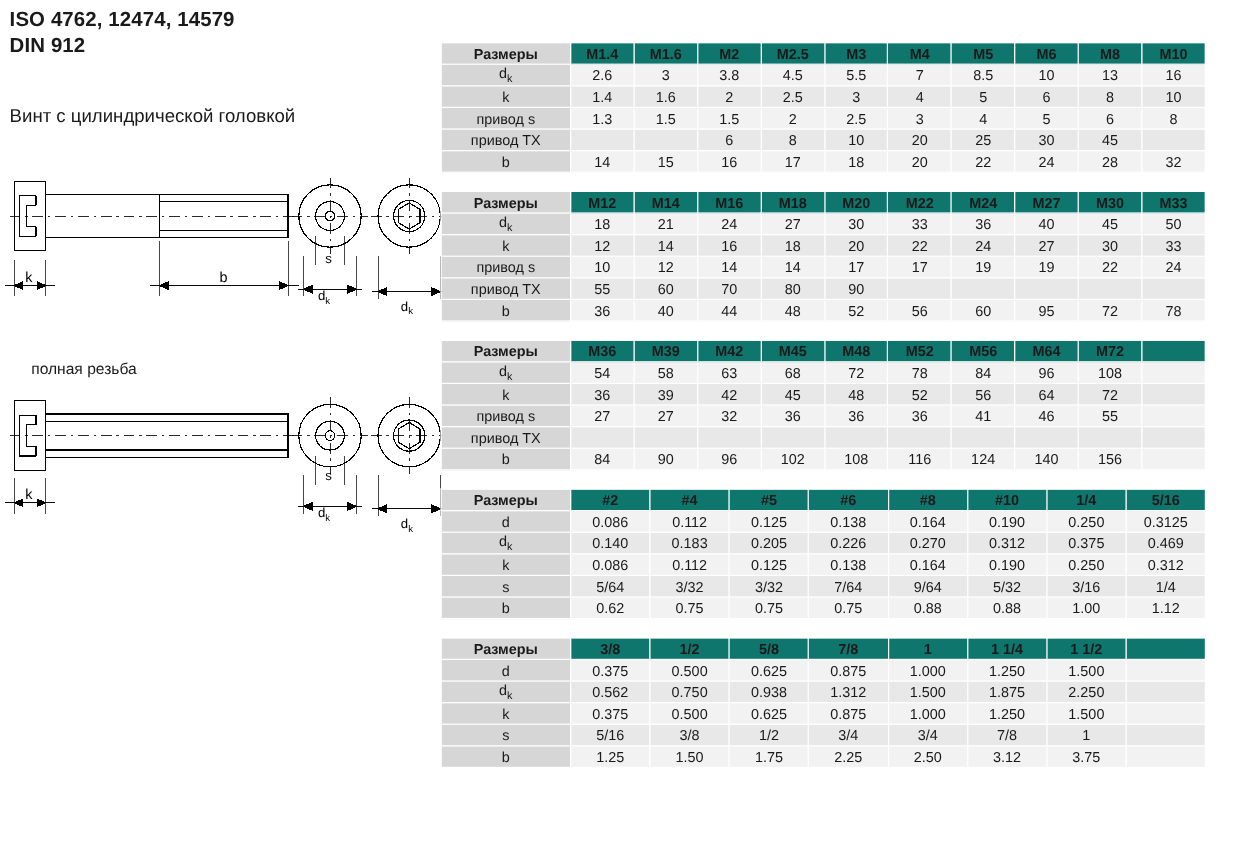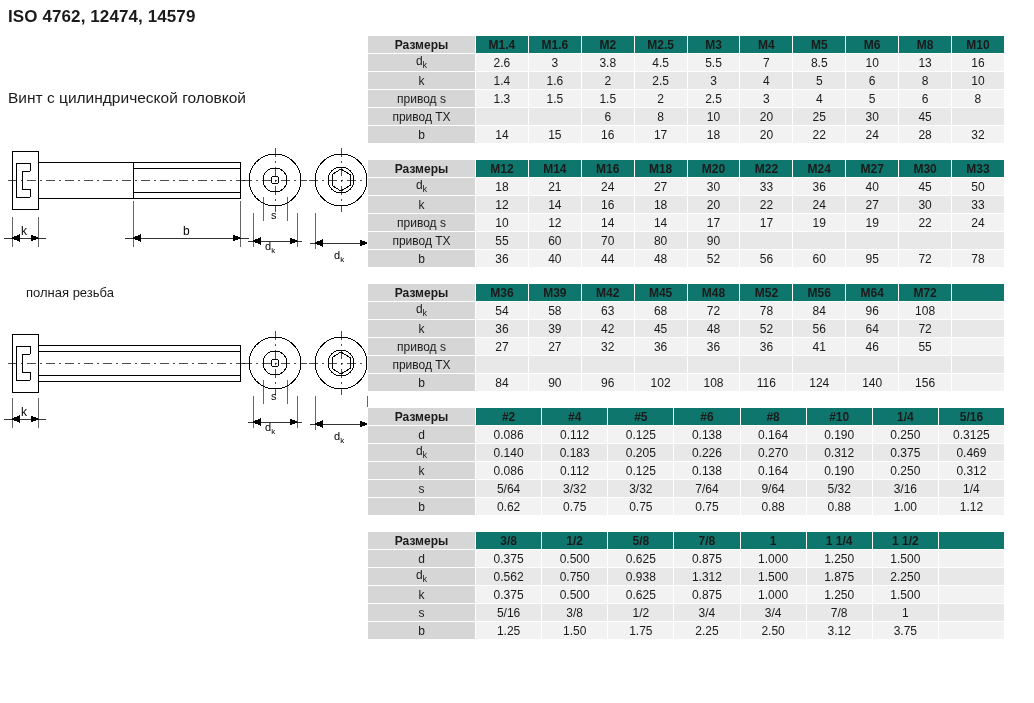--- a/index.html
+++ b/index.html
@@ -41,21 +41,21 @@
   .subtitle {
     position: absolute;
     left: 8px;
     top: 88px;
     font-size: 15.5px;
     line-height: 20px;
   }
   .label-full-thread {
     position: absolute;
     left: 26px;
-    top: 285px;
+    top: 300px;
     font-size: 13px;
   }
   .drawing {
     position: absolute;
   }
   .drawing svg { display: block; }
   
   .tables {
     position: absolute;
     left: 367px;
@@ -107,20 +107,21 @@
 </style>
 </head>
 <body>
 
 <div class="page">
 
   <div class="left">
 
     <div class="title">
       <div>ISO 4762, 12474, 14579</div>
+      <div>DIN 912</div>
     </div>
 
     <div class="subtitle">Винт с цилиндрической головкой</div>
 
     <div class="drawing" style="left:0px; top:135px;">
       <svg width="386" height="140" viewBox="0 0 386 140">
         <g stroke="#000000" fill="none" stroke-width="1" shape-rendering="crispEdges">
 
           <rect x="12" y="16" width="26" height="58"></rect>
 

